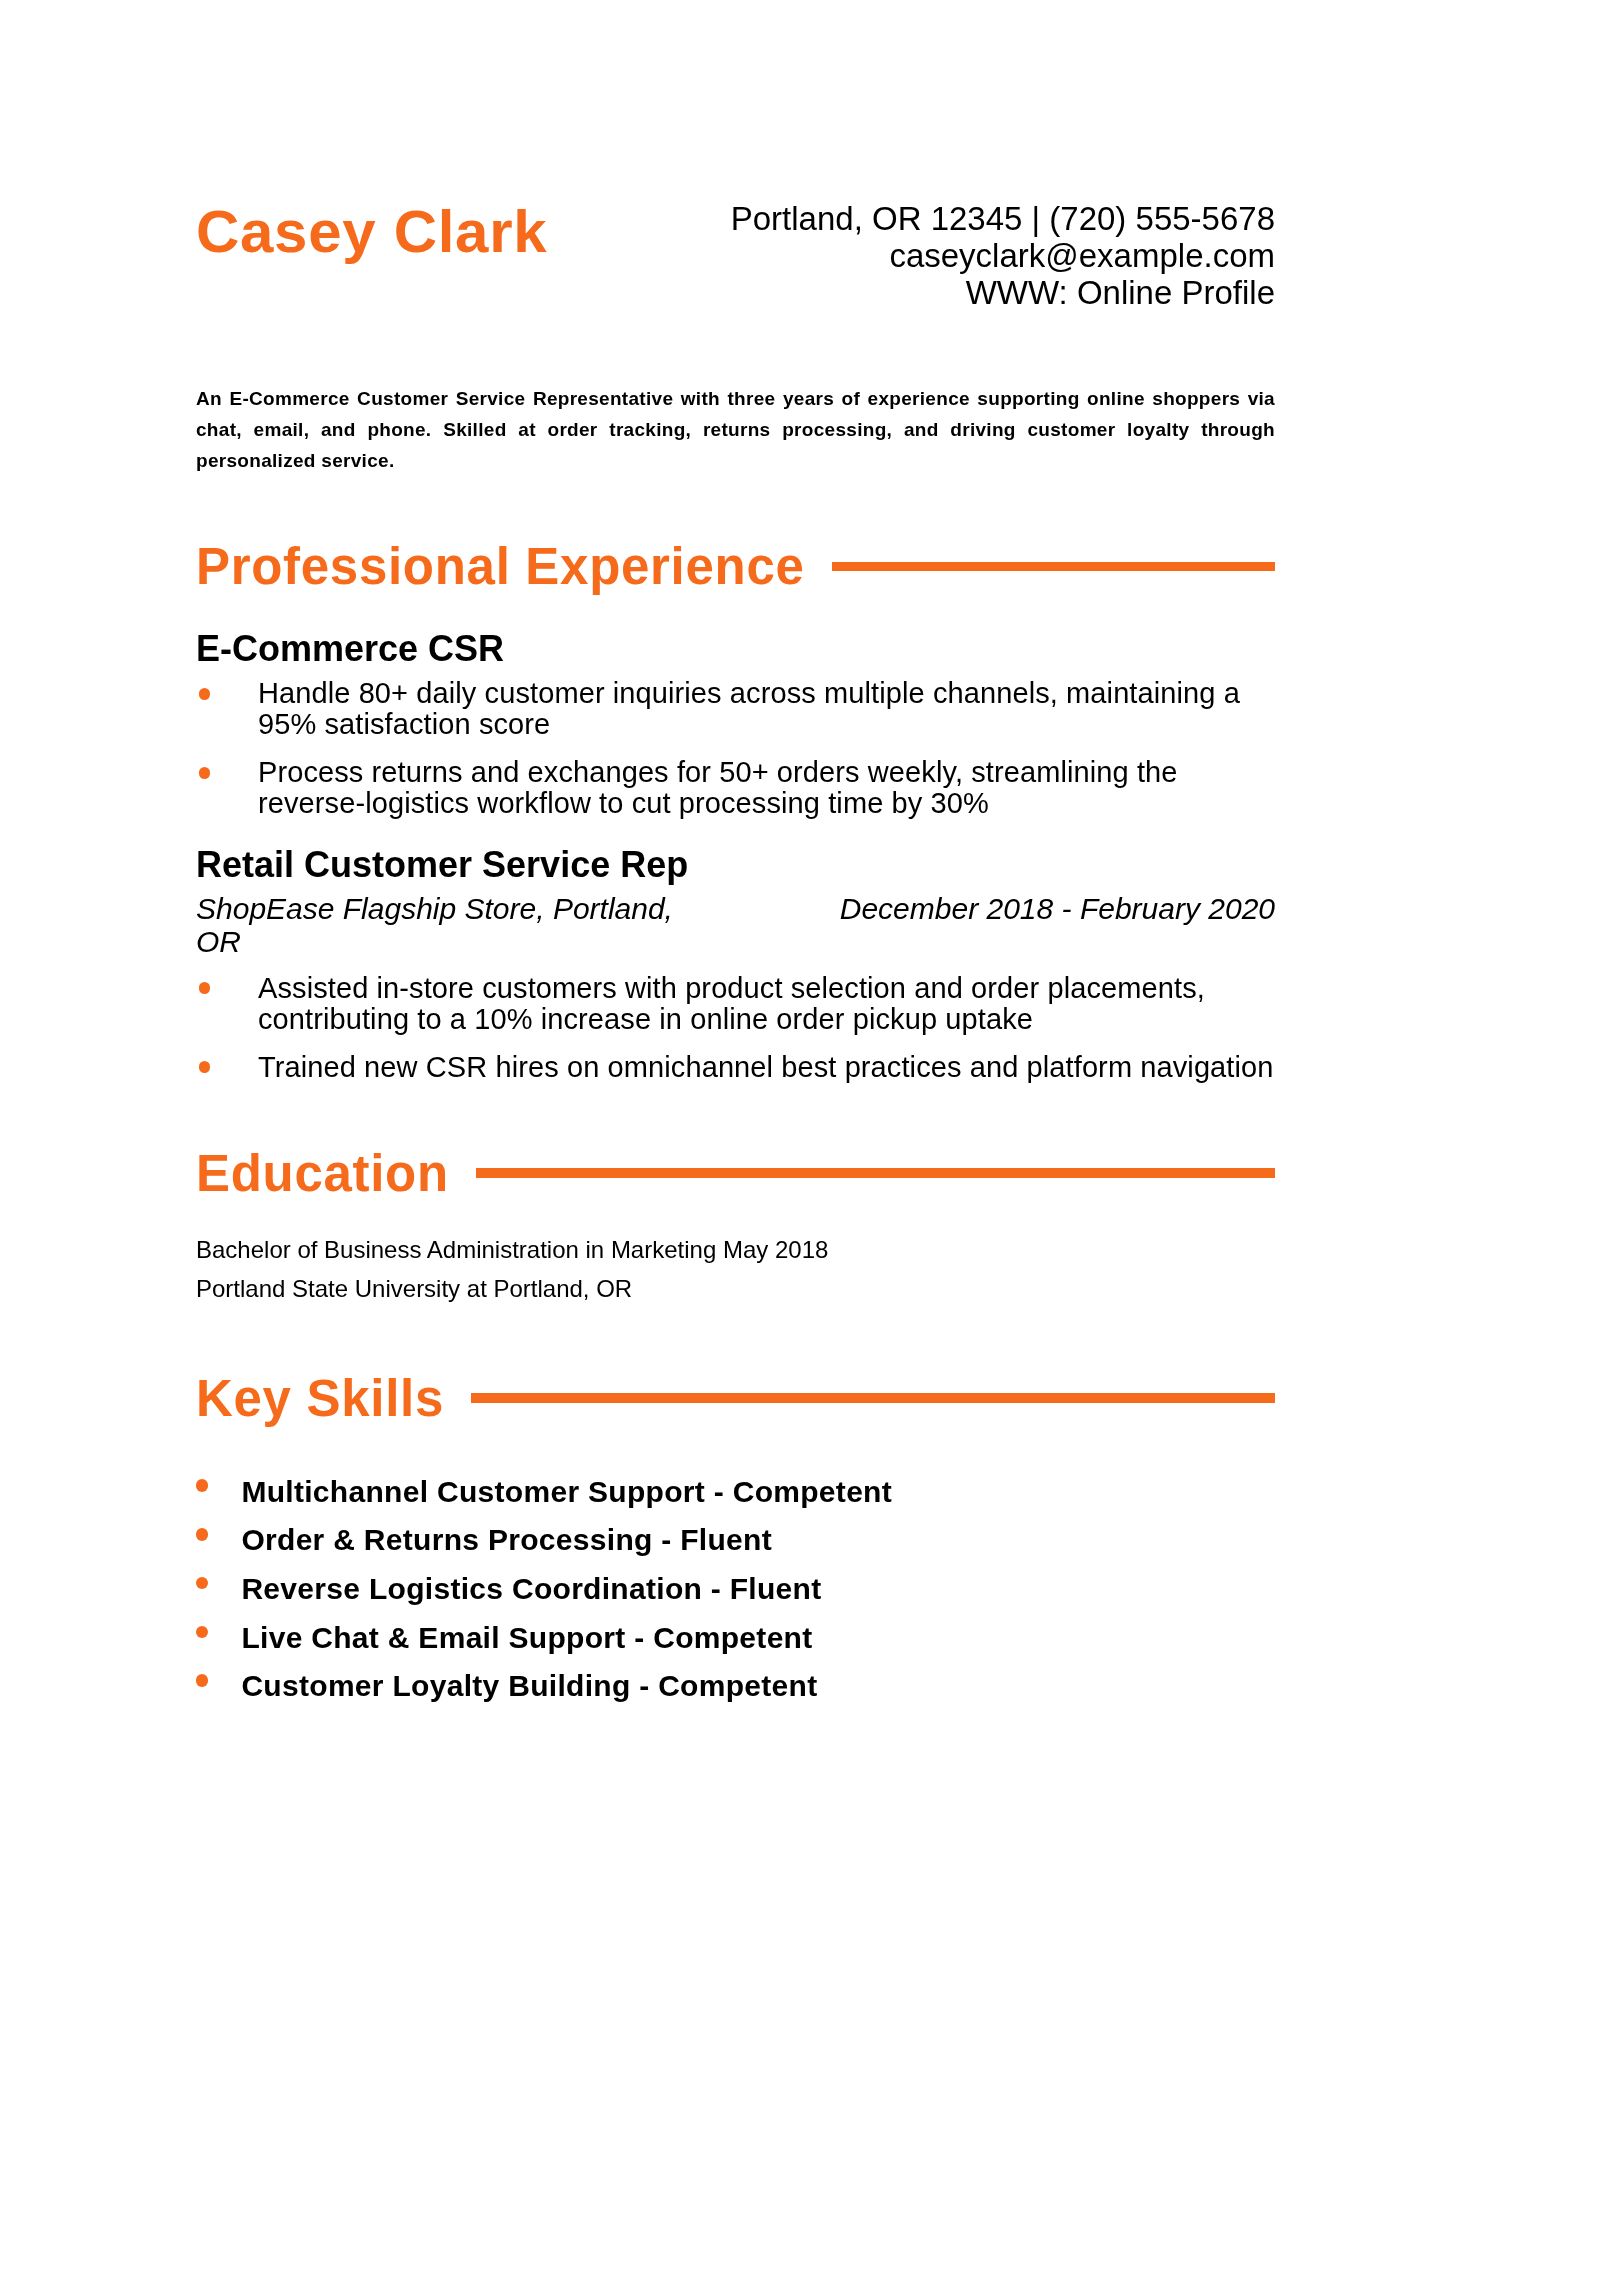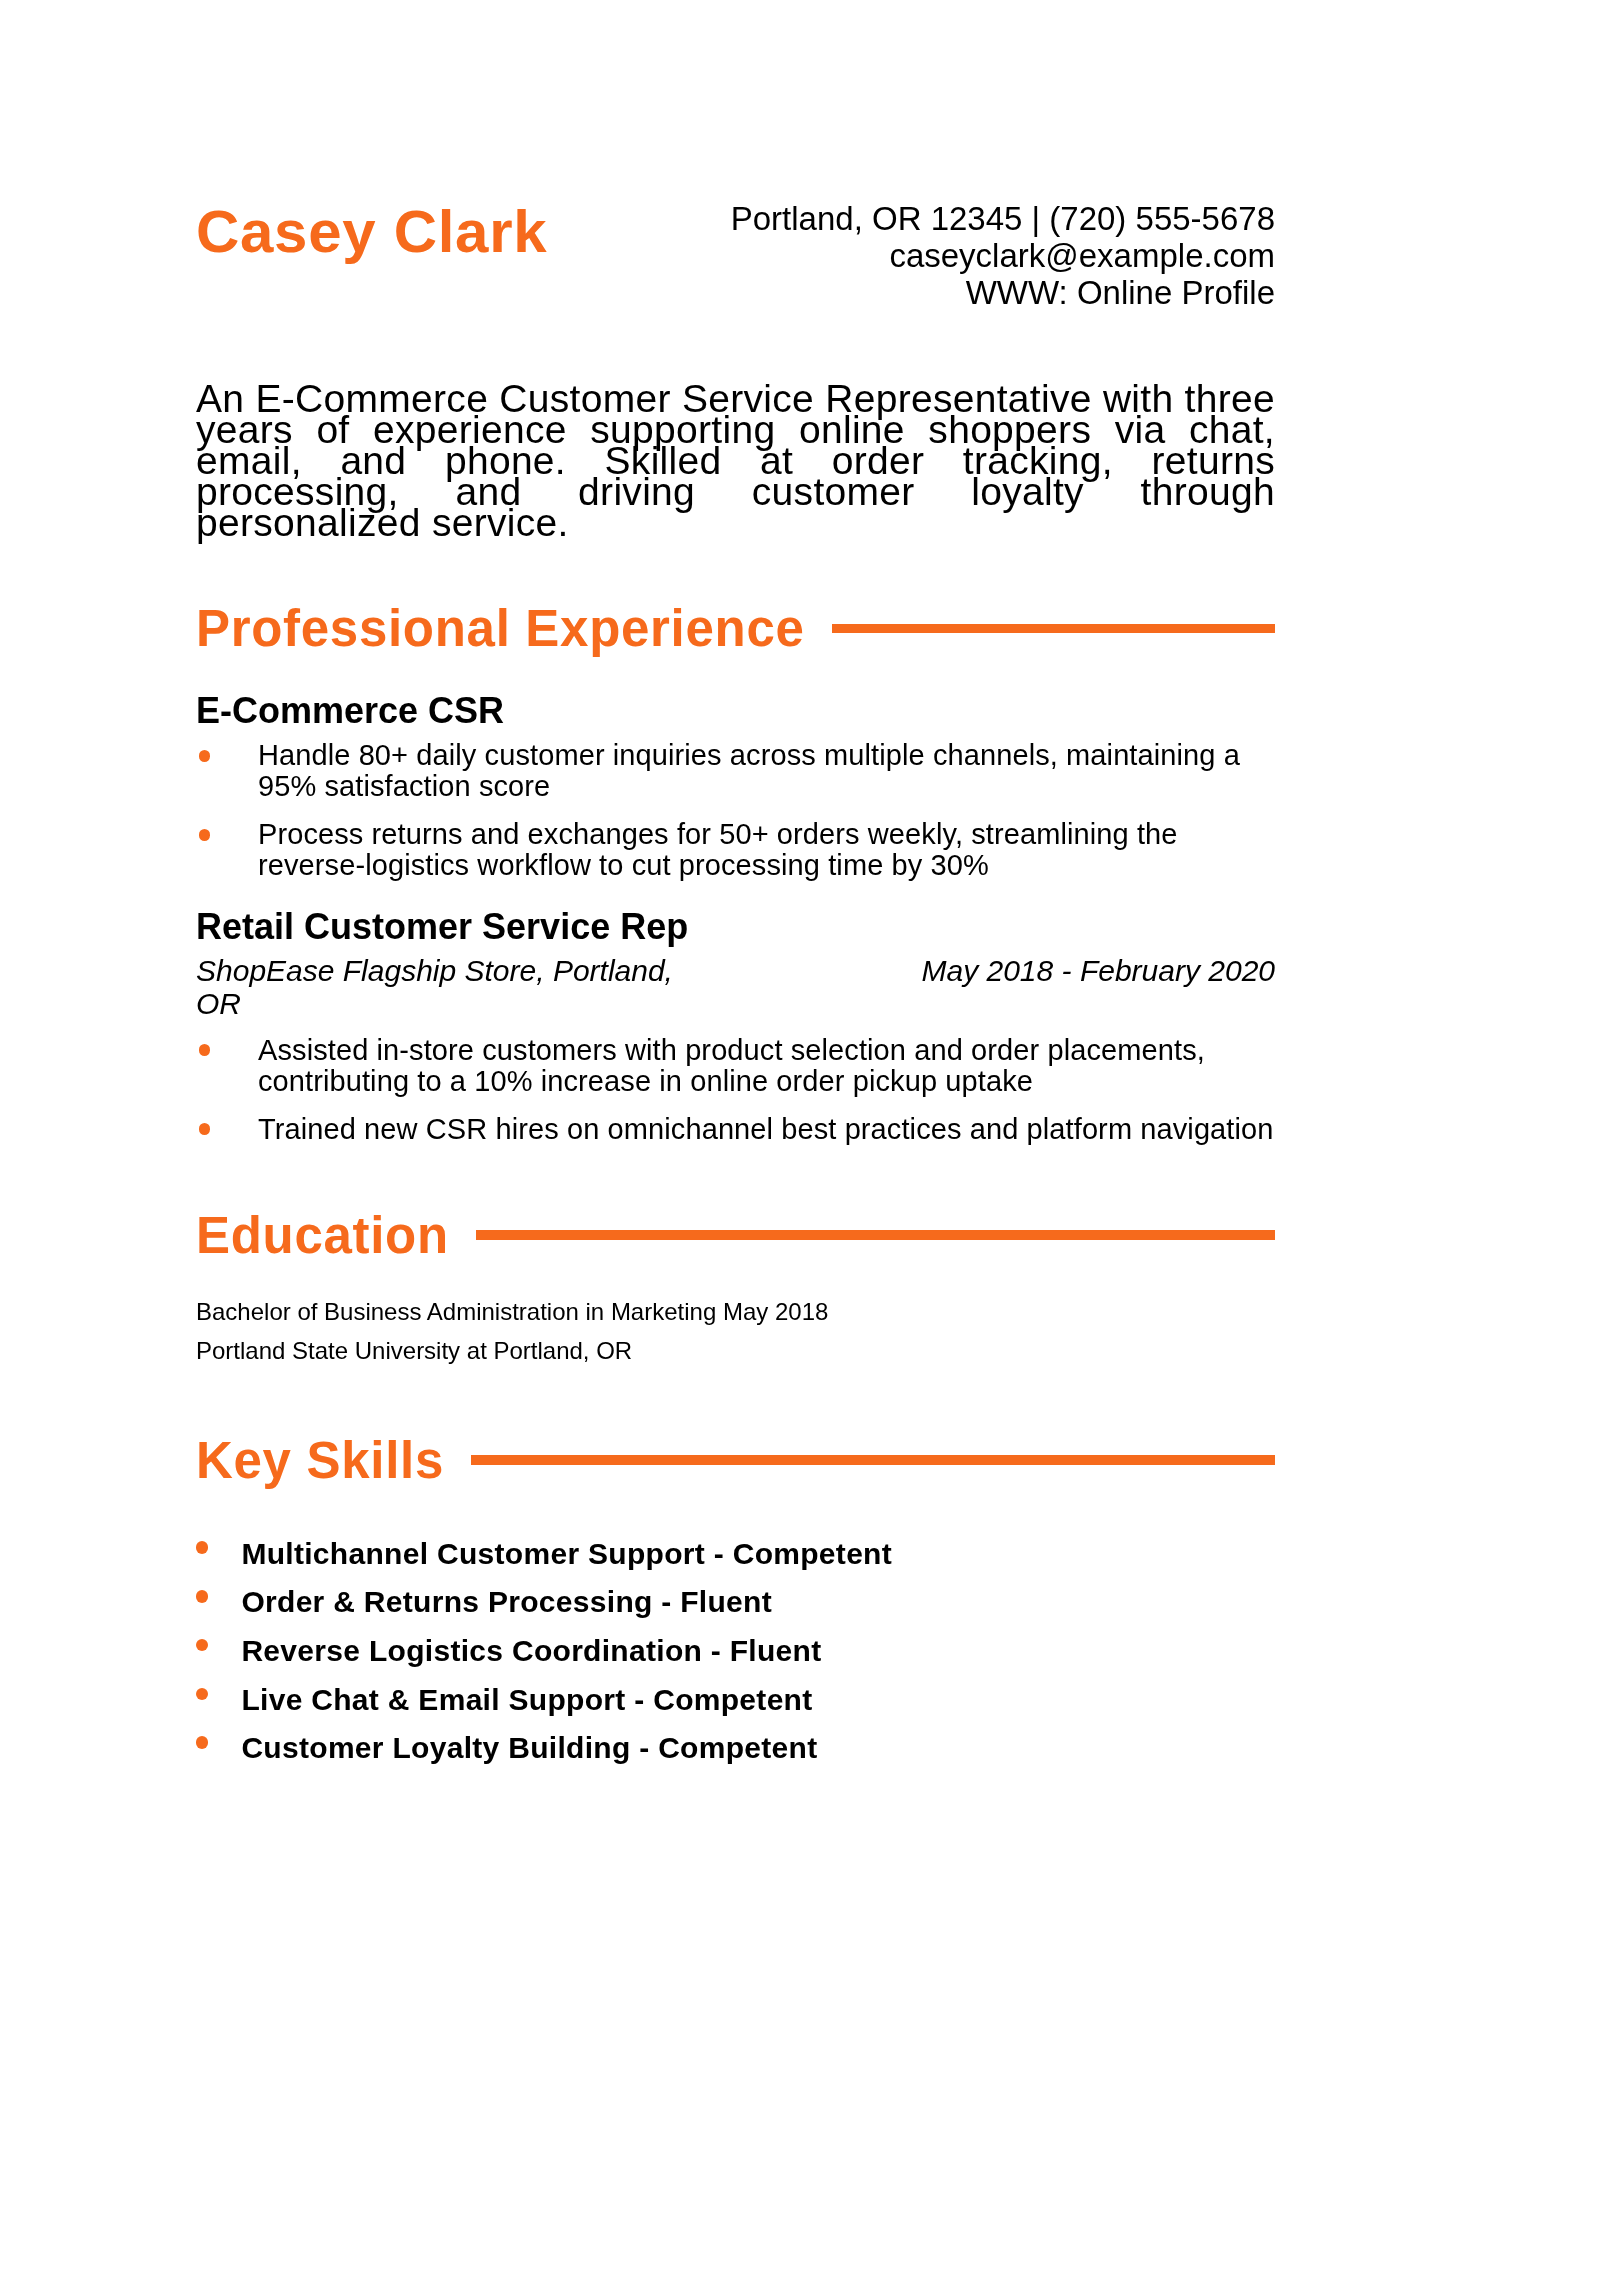--- a/index.html
+++ b/index.html
@@ -21,21 +21,21 @@
   
   .header{display:flex;justify-content:space-between;align-items:flex-start;}
   .name{
     font-size:60px;font-weight:bold;color:var(--accent);
     line-height:1.05;letter-spacing:0.7px;white-space:nowrap;
   }
   .contact{text-align:right;font-size:33px;line-height:37px;font-weight:400;}
 
   
   .summary{
-    margin-top:72px;font-size:39px;line-height:31px;font-weight:normal;
+    margin-top:72px;font-size:19px;line-height:31px;font-weight:bold;
     text-align:justify;letter-spacing:0.3px;
   }
 
   
   .section-header{display:flex;align-items:center;gap:27px;}
   .section-title{
     font-size:51px;font-weight:bold;color:var(--accent);
     line-height:1.0;white-space:nowrap;letter-spacing:0.7px;
   }
   .section-rule{flex:1;height:9.2px;background:var(--accent);}
@@ -107,21 +107,21 @@
         <span class="dot"></span>
         <span>Process returns and exchanges for 50+ orders weekly, streamlining the reverse-logistics workflow to cut processing time by 30%</span>
       </div>
     </div>
   </div>
 
   <div class="job job-second">
     <div class="job-title">Retail Customer Service Rep</div>
     <div class="job-meta">
       <div class="company">ShopEase Flagship Store, Portland, OR</div>
-      <div class="dates">May 2018 - February 2020</div>
+      <div class="dates">December 2018 - February 2020</div>
     </div>
     <div class="bullets">
       <div class="bullet">
         <span class="dot"></span>
         <span>Assisted in-store customers with product selection and order placements, contributing to a 10% increase in online order pickup uptake</span>
       </div>
       <div class="bullet">
         <span class="dot"></span>
         <span>Trained new CSR hires on omnichannel best practices and platform navigation</span>
       </div>

